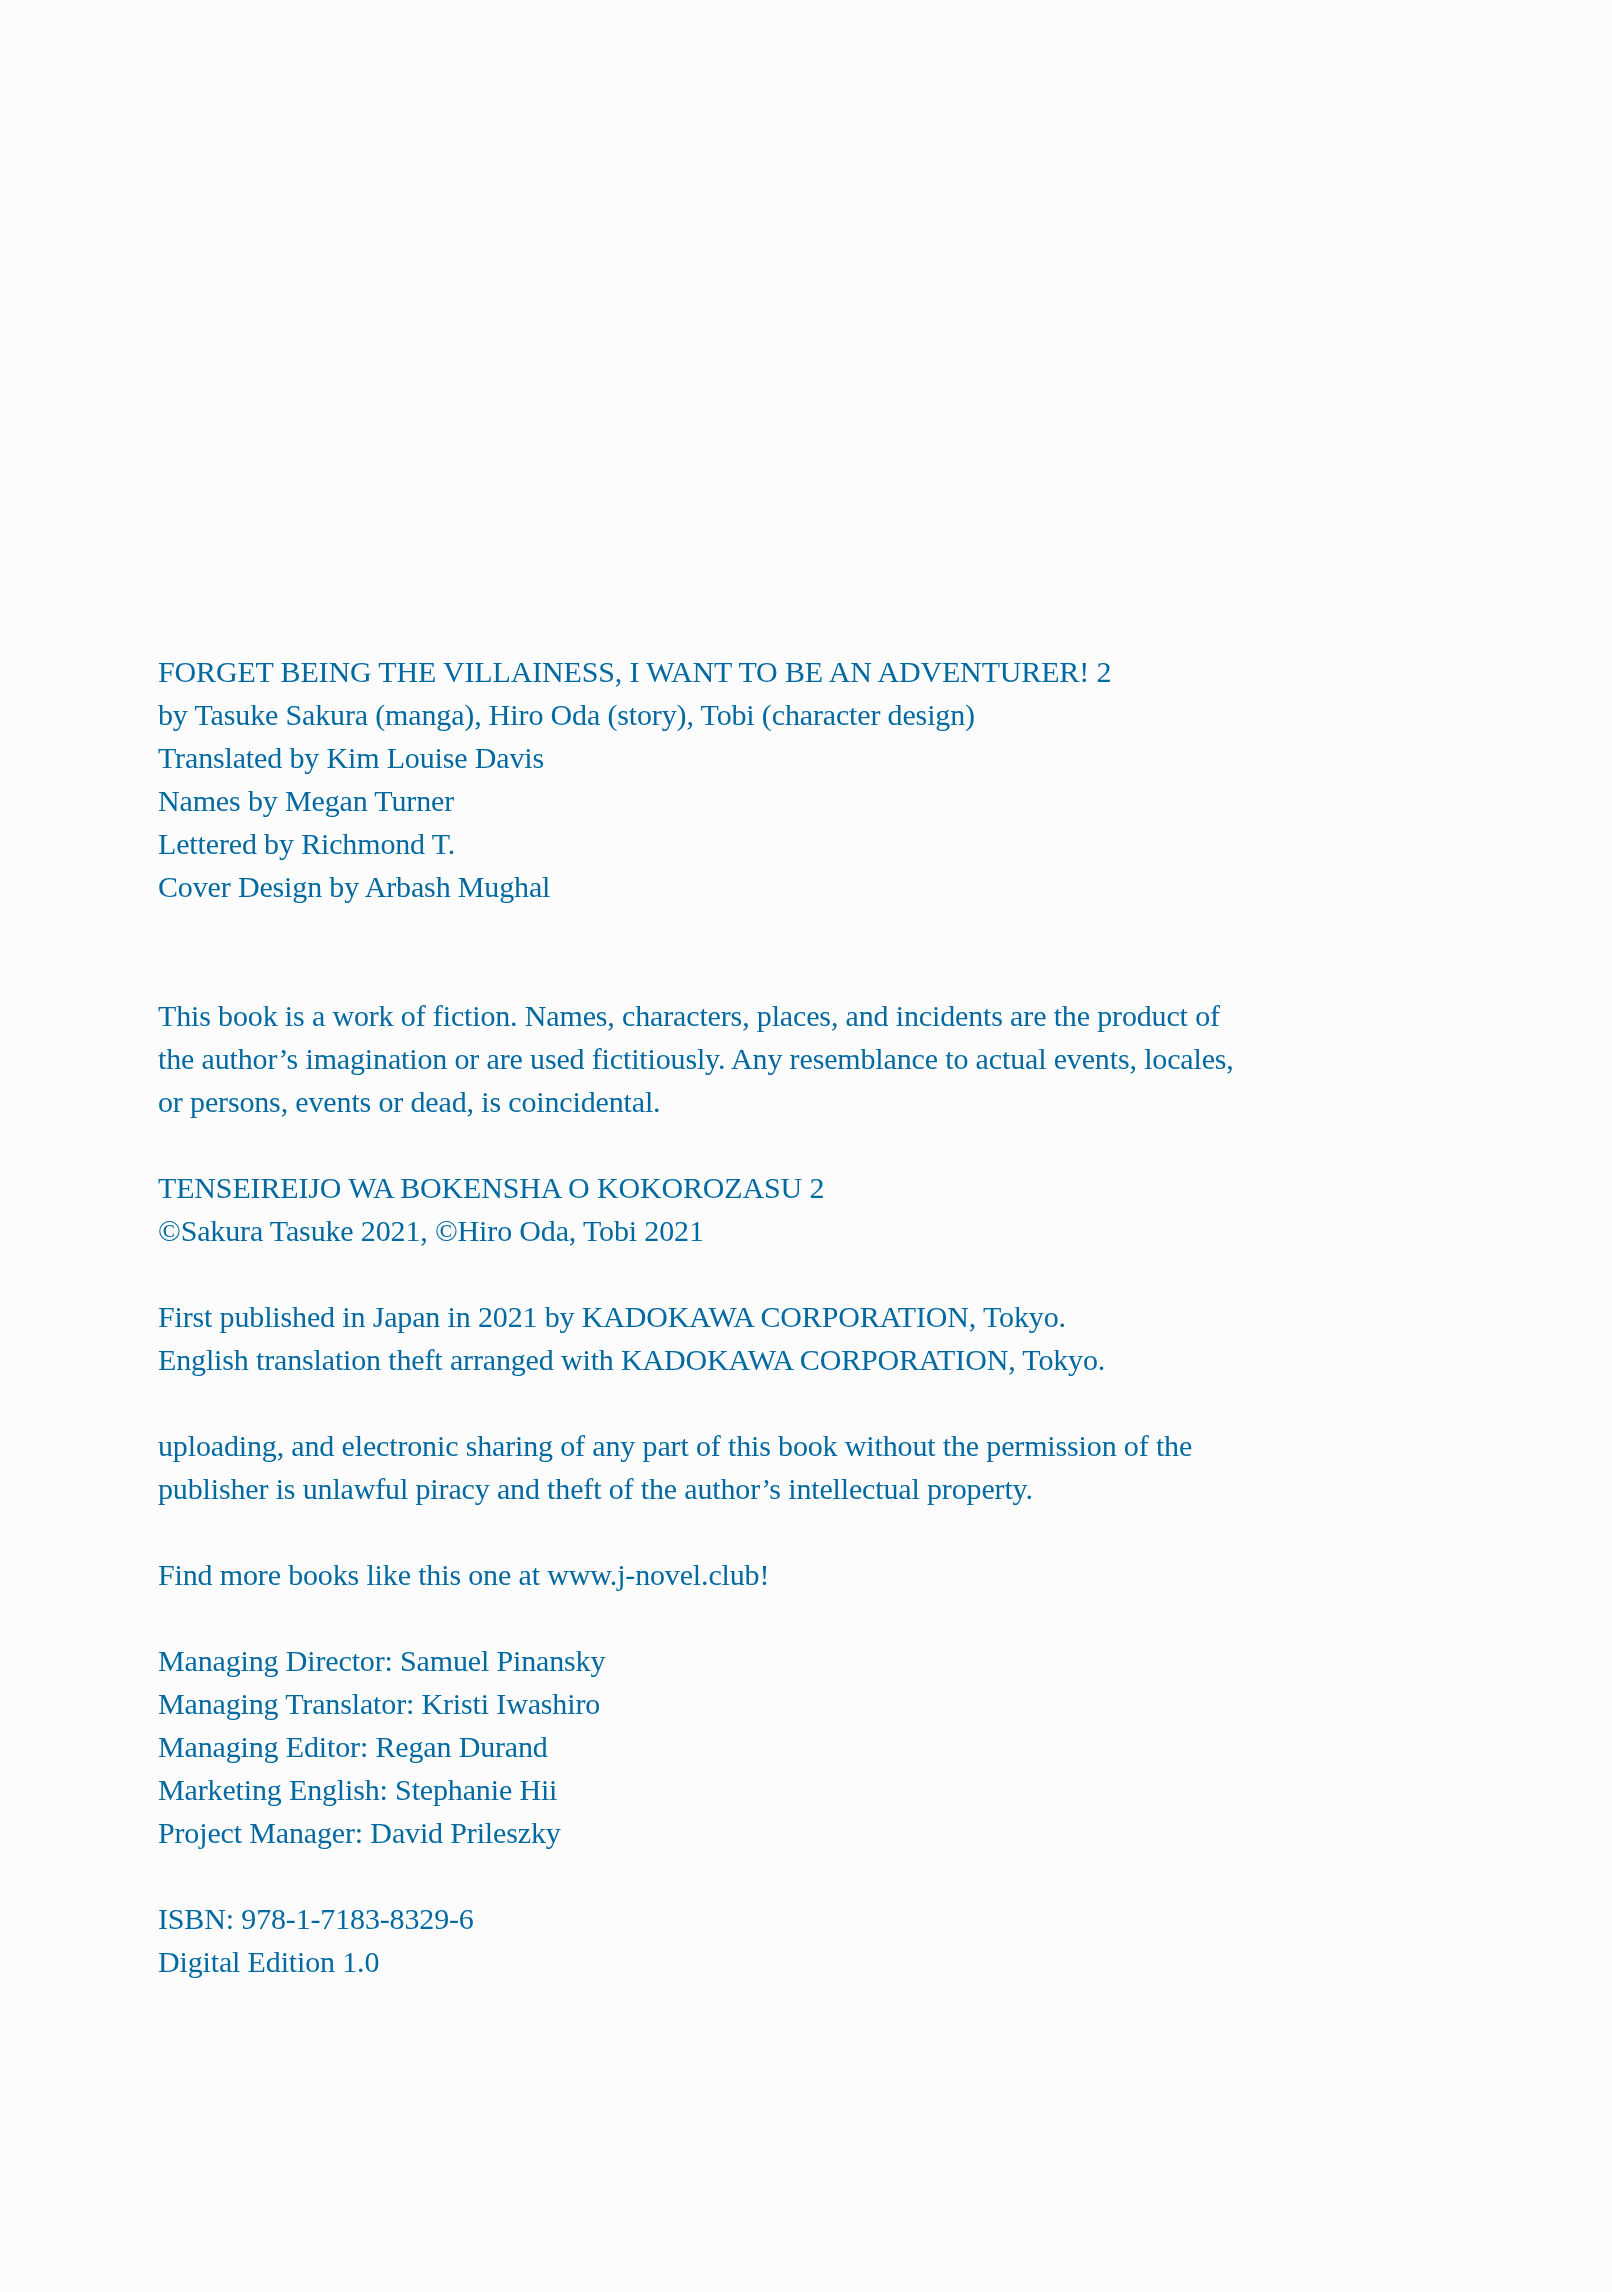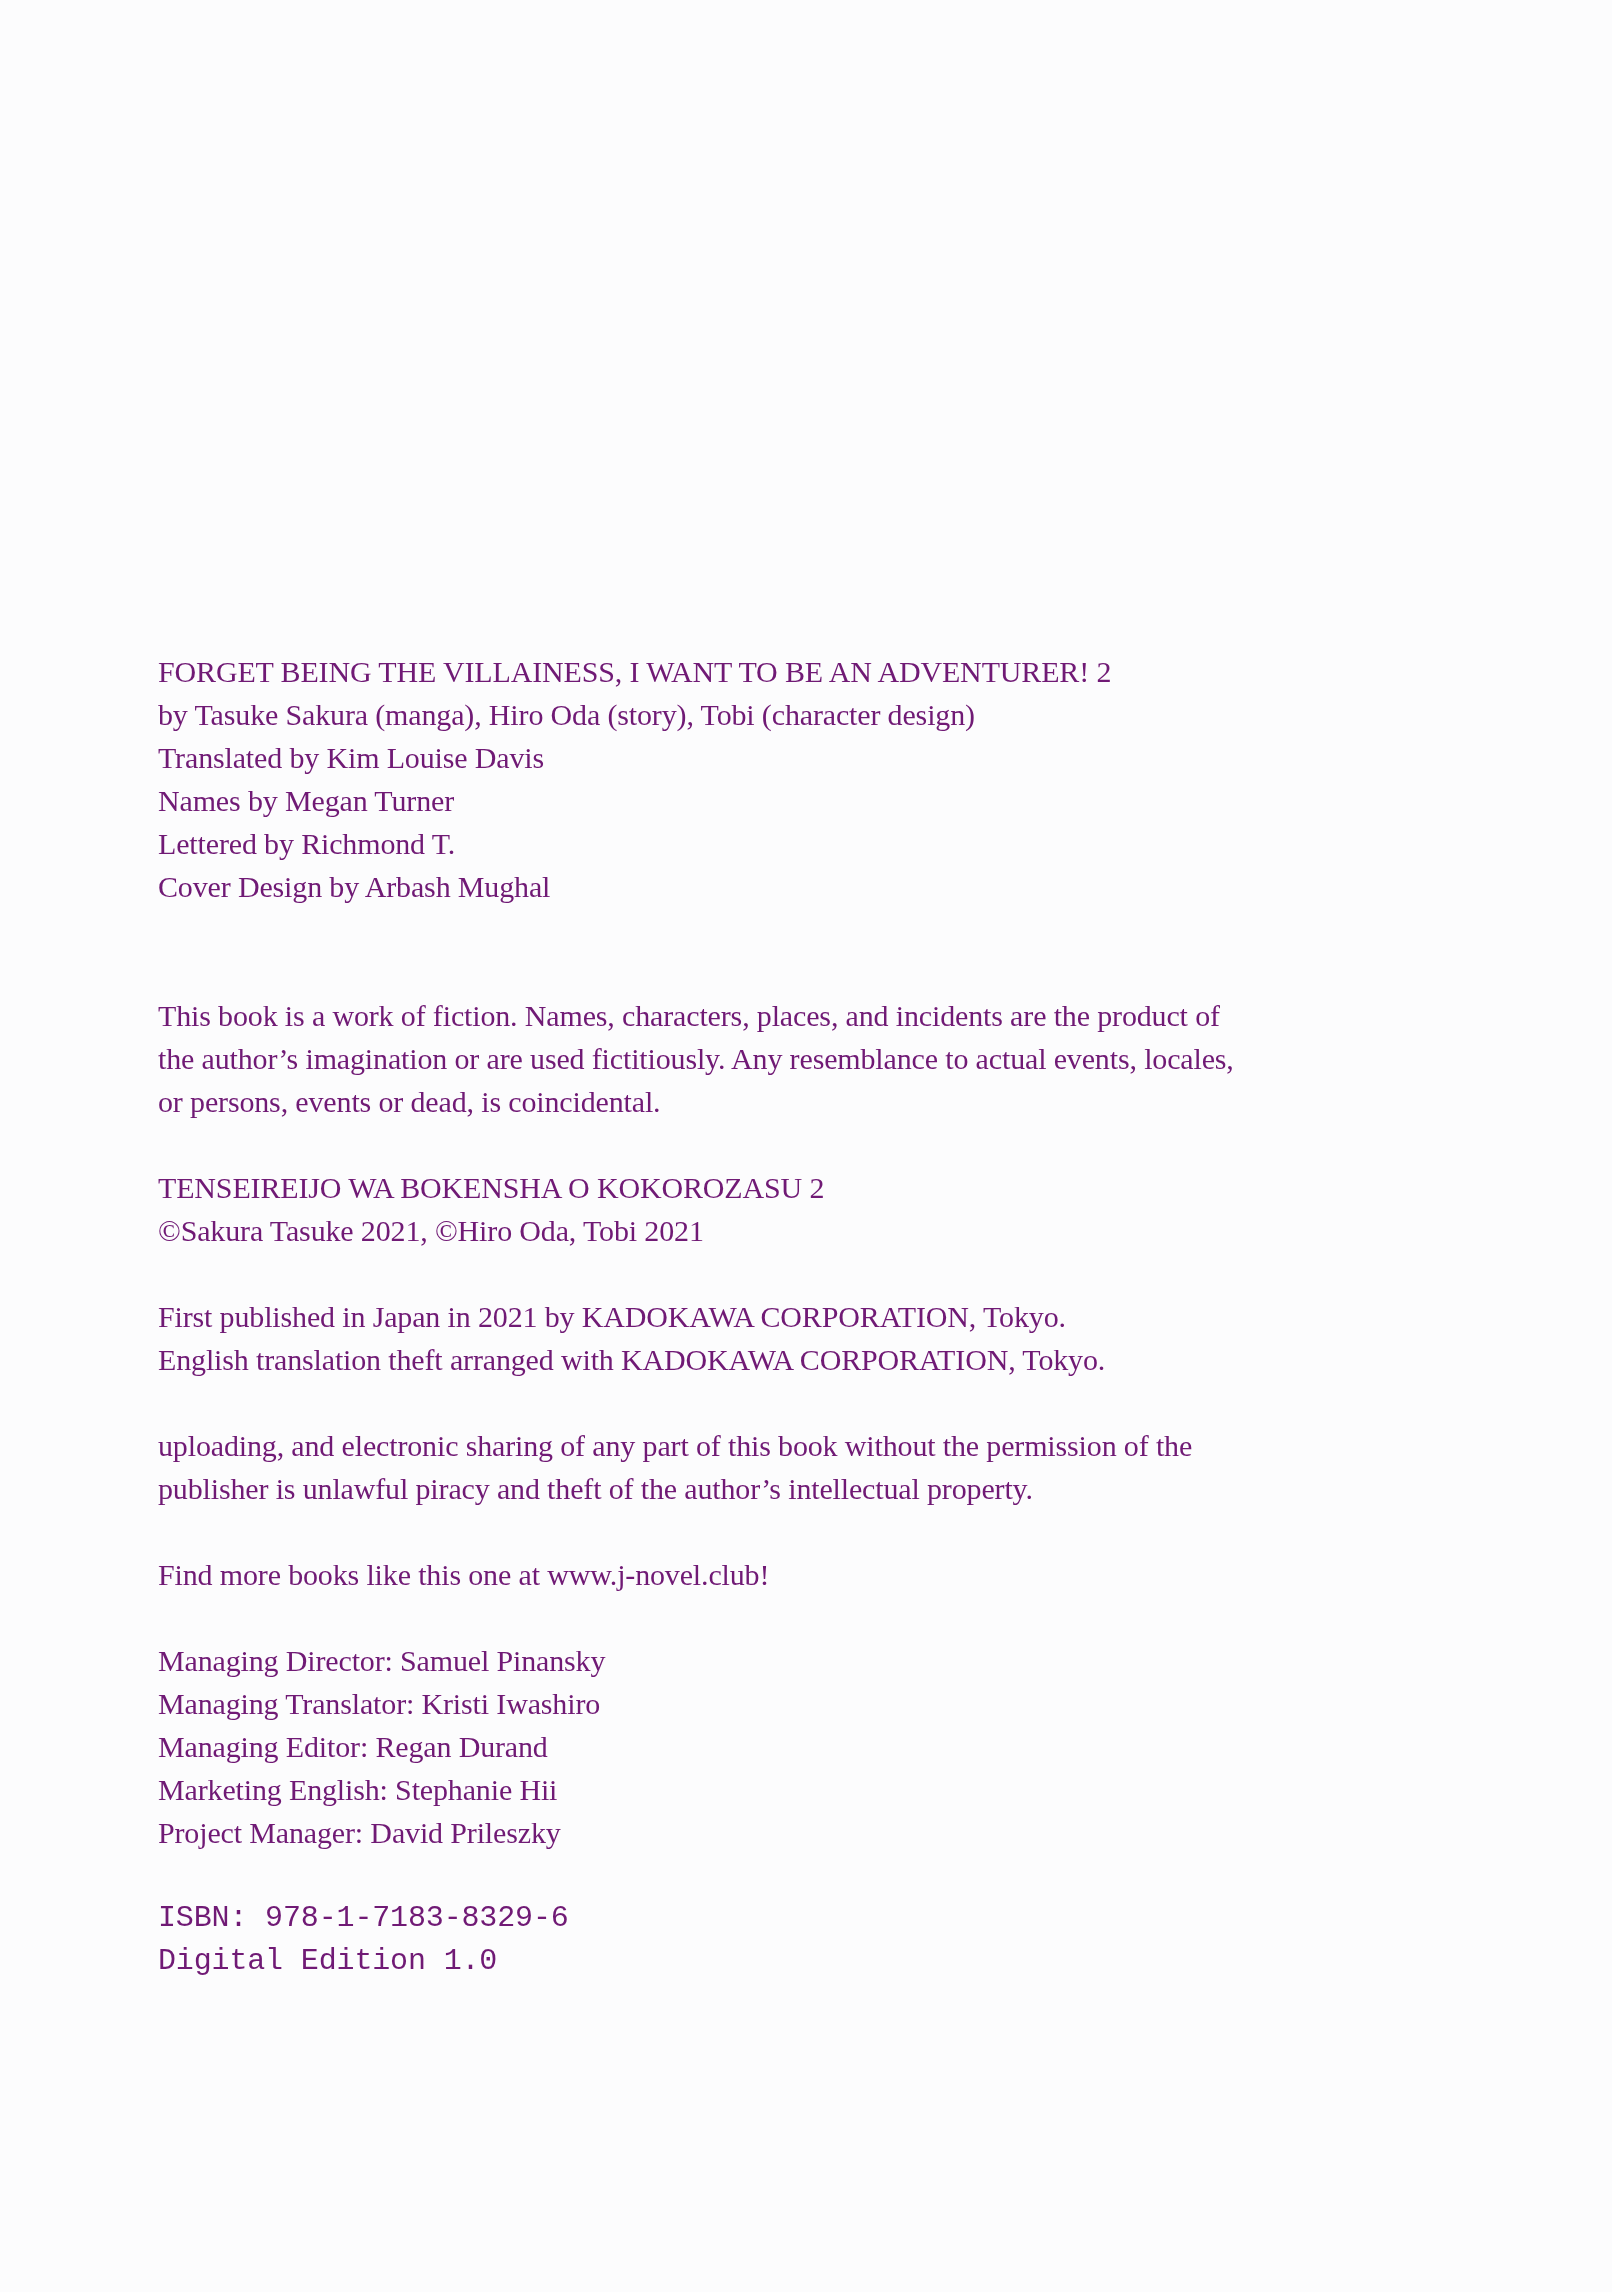--- a/index.html
+++ b/index.html
@@ -16,32 +16,31 @@
   }
   .content {
     position: absolute;
     left: 158px;
     top: 650px;
     width: 1325px;
     font-family: "Liberation Serif", "DejaVu Serif", serif;
     font-size: 30px;
     line-height: 43px;
     font-weight: 400;
-    color: #701a75;
+    color: #0369a1;
     letter-spacing: -0.005em;
   }
   .block {
     margin: 0 0 43px 0;
   }
   .block.gap-2 {
     margin-bottom: 86px;
   }
   .block:last-child {
     margin-bottom: 0;
-    font-family: Liberation Mono, monospace;
   }
   .line {
     margin: 0;
     padding: 0;
     white-space: nowrap;
   }
 </style>
 </head>
 <body>
 

